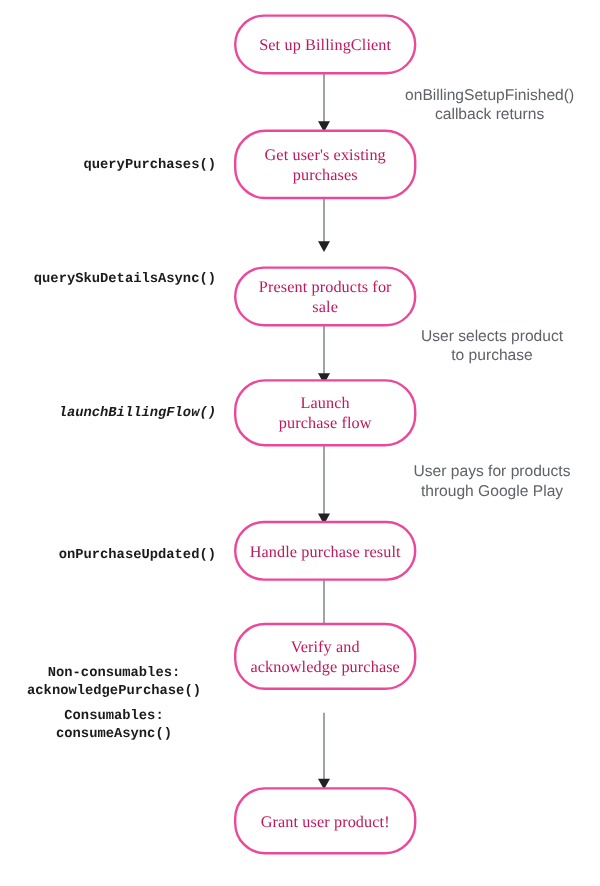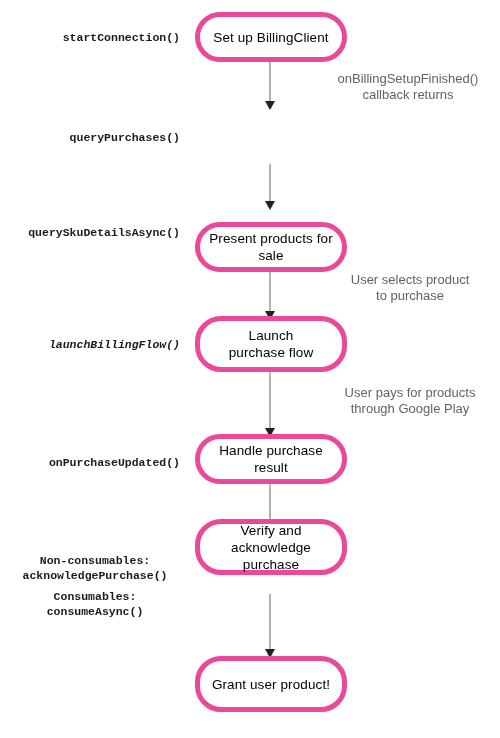--- a/index.html
+++ b/index.html
@@ -19,28 +19,28 @@
     height: 738px;
     background: #ffffff;
     overflow: hidden;
   }
 
   
   .node {
     position: absolute;
     box-sizing: border-box;
     background: #ffffff;
-    border: 5px solid #ec4899;
+    border: 2px solid #ec4899;
     border-radius: 26px;
     display: flex;
     align-items: center;
     justify-content: center;
     text-align: center;
-    color: #000000;
-    font-family: Liberation Sans, sans-serif;
+    color: #be185d;
+    font-family: Liberation Serif, serif;
     font-size: 13.5px;
     line-height: 17px;
     letter-spacing: 0.1px;
     white-space: pre-line;
     padding: 0 8px;
   }
 
   
   .api-label {
     position: absolute;
@@ -113,34 +113,35 @@
     <polygon points="9,49 19,49 14,58"></polygon>
   </svg>
 
   <svg class="connector" style="left:256px; top:594px; width:28px; height:66px;" viewBox="0 0 28 66">
     <line x1="14" y1="0" x2="14" y2="56"></line>
     <polygon points="9,55 19,55 14,64"></polygon>
   </svg>
 
   <div class="node" style="left:195px; top:12px; width:152px; height:50px;">Set up BillingClient</div>
 
+  <div class="node" style="left:195px; top:108px; width:152px; height:58px;">Get user's existing
+purchases</div>
 
   <div class="node" style="left:195px; top:207px; width:152px; height:50px;margin-top:15px;">Present products for sale</div>
 
   <div class="node" style="left:195px; top:316px; width:152px; height:56px;">Launch
 purchase flow</div>
 
   <div class="node" style="left:195px; top:434px; width:152px; height:50px;">Handle purchase result</div>
 
   <div class="node" style="left:195px; top:519px; width:152px; height:56px;">Verify and
 acknowledge purchase</div>
 
   <div class="node" style="left:195px; top:656px; width:152px; height:56px;">Grant user product!</div>
 
-  <div class="api-label" style="left:10px; top:30px; width:170px;">startConnection()</div>
 
   <div class="api-label" style="left:10px; top:130px; width:170px;">queryPurchases()</div>
 
   <div class="api-label" style="left:10px; top:225px; width:170px;">querySkuDetailsAsync()</div>
 
   <div class="api-label" style="left:10px; top:337px; width:170px;font-style:italic;">launchBillingFlow()</div>
 
   <div class="api-label" style="left:10px; top:455px; width:170px;">onPurchaseUpdated()</div>
 
   <div class="api-label centered" style="left:10px; top:533px; width:170px;">Non-consumables:

